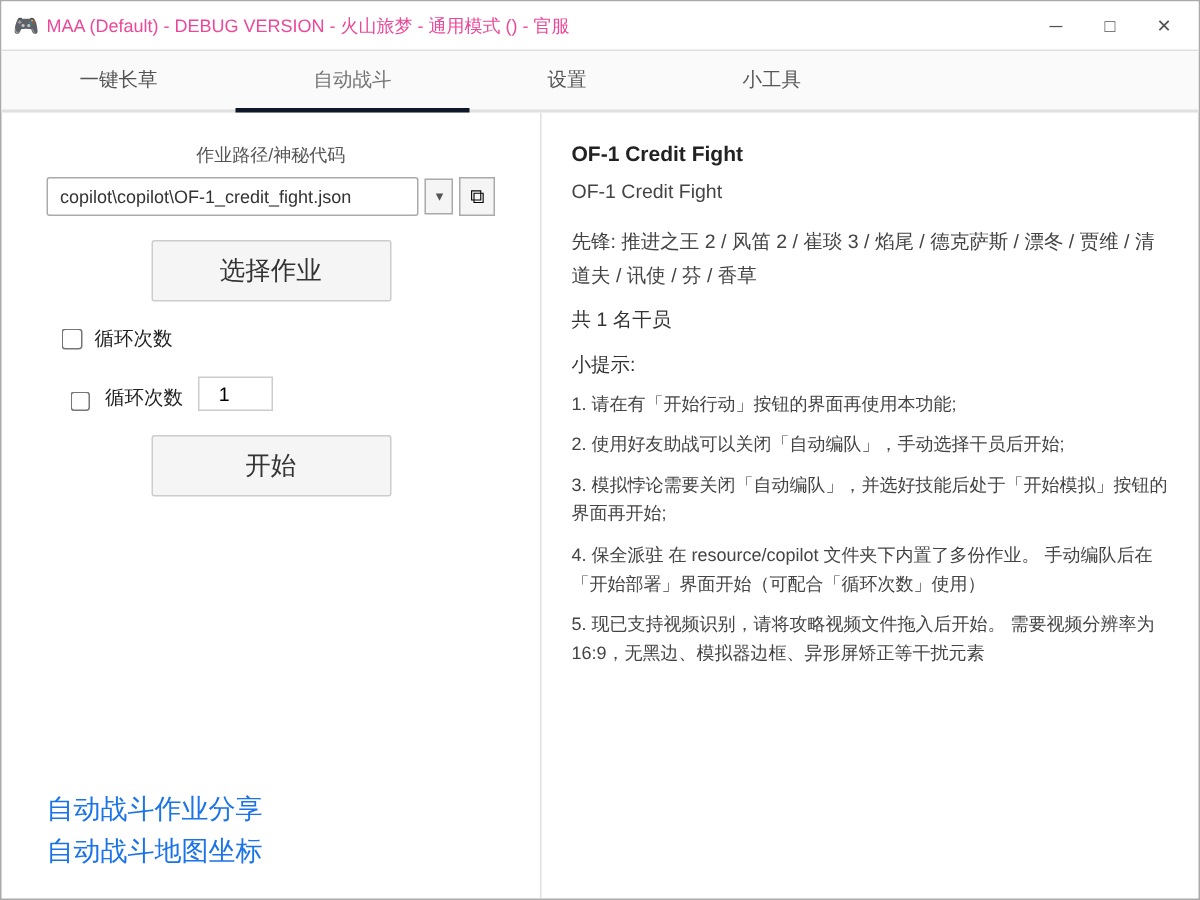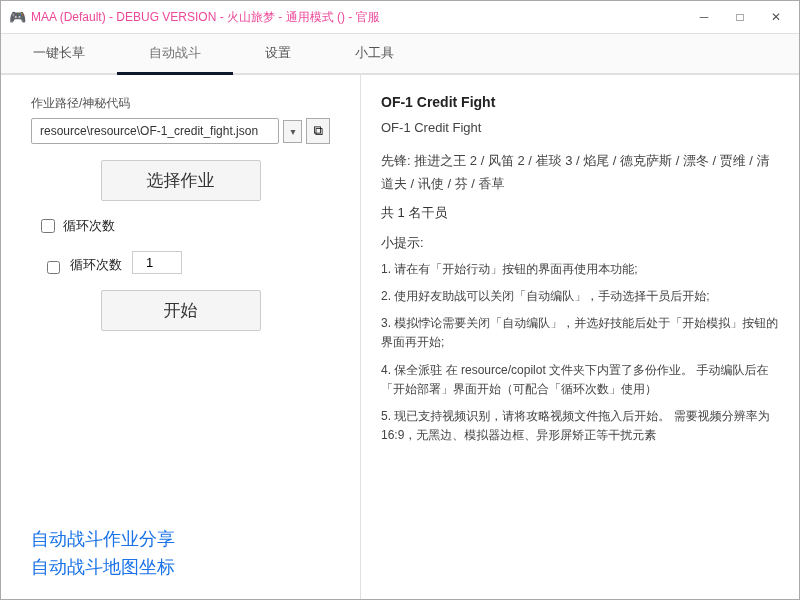--- a/index.html
+++ b/index.html
@@ -55,21 +55,21 @@
       align-items: center;
       justify-content: center;
     }
 
     .tab-bar {
       display: flex;
       border-bottom: 2px solid #e0e0e0;
       background: #fafafa;
     }
     .tab {
-      padding: 10px 32px;
+      padding: 10px 52px;
       cursor: pointer;
       font-size: 13px;
       color: #555;
       border-bottom: 3px solid transparent;
       margin-bottom: -2px;
     }
     .tab.active {
       color: #737373;
       border-bottom: 3px solid #0f172a;
       font-weight: 500;
@@ -87,20 +87,21 @@
       padding: 20px 30px;
       display: flex;
       flex-direction: column;
       gap: 16px;
       border-right: 1px solid #e0e0e0;
     }
 
     .field-label {
       font-size: 12px;
       color: #555;
+      text-align: center;
       margin-bottom: 6px;
     }
 
     .input-row {
       display: flex;
       align-items: center;
       gap: 4px;
     }
 
     .file-input {
@@ -255,21 +256,21 @@
     <div class="tab">设置</div>
     <div class="tab">小工具</div>
   </div>
 
   <div class="content">
 
     <div class="left-panel">
       <div>
         <div class="field-label">作业路径/神秘代码</div>
         <div class="input-row">
-          <div class="file-input">resource\resource\OF-1_credit_fight.json</div>
+          <div class="file-input">copilot\copilot\OF-1_credit_fight.json</div>
           <button class="dropdown-btn">▾</button>
           <button class="copy-btn">
             <span>⧉</span>
           </button>
         </div>
       </div>
 
       <button class="action-btn">选择作业</button>
 
       <div class="checkbox-row">

